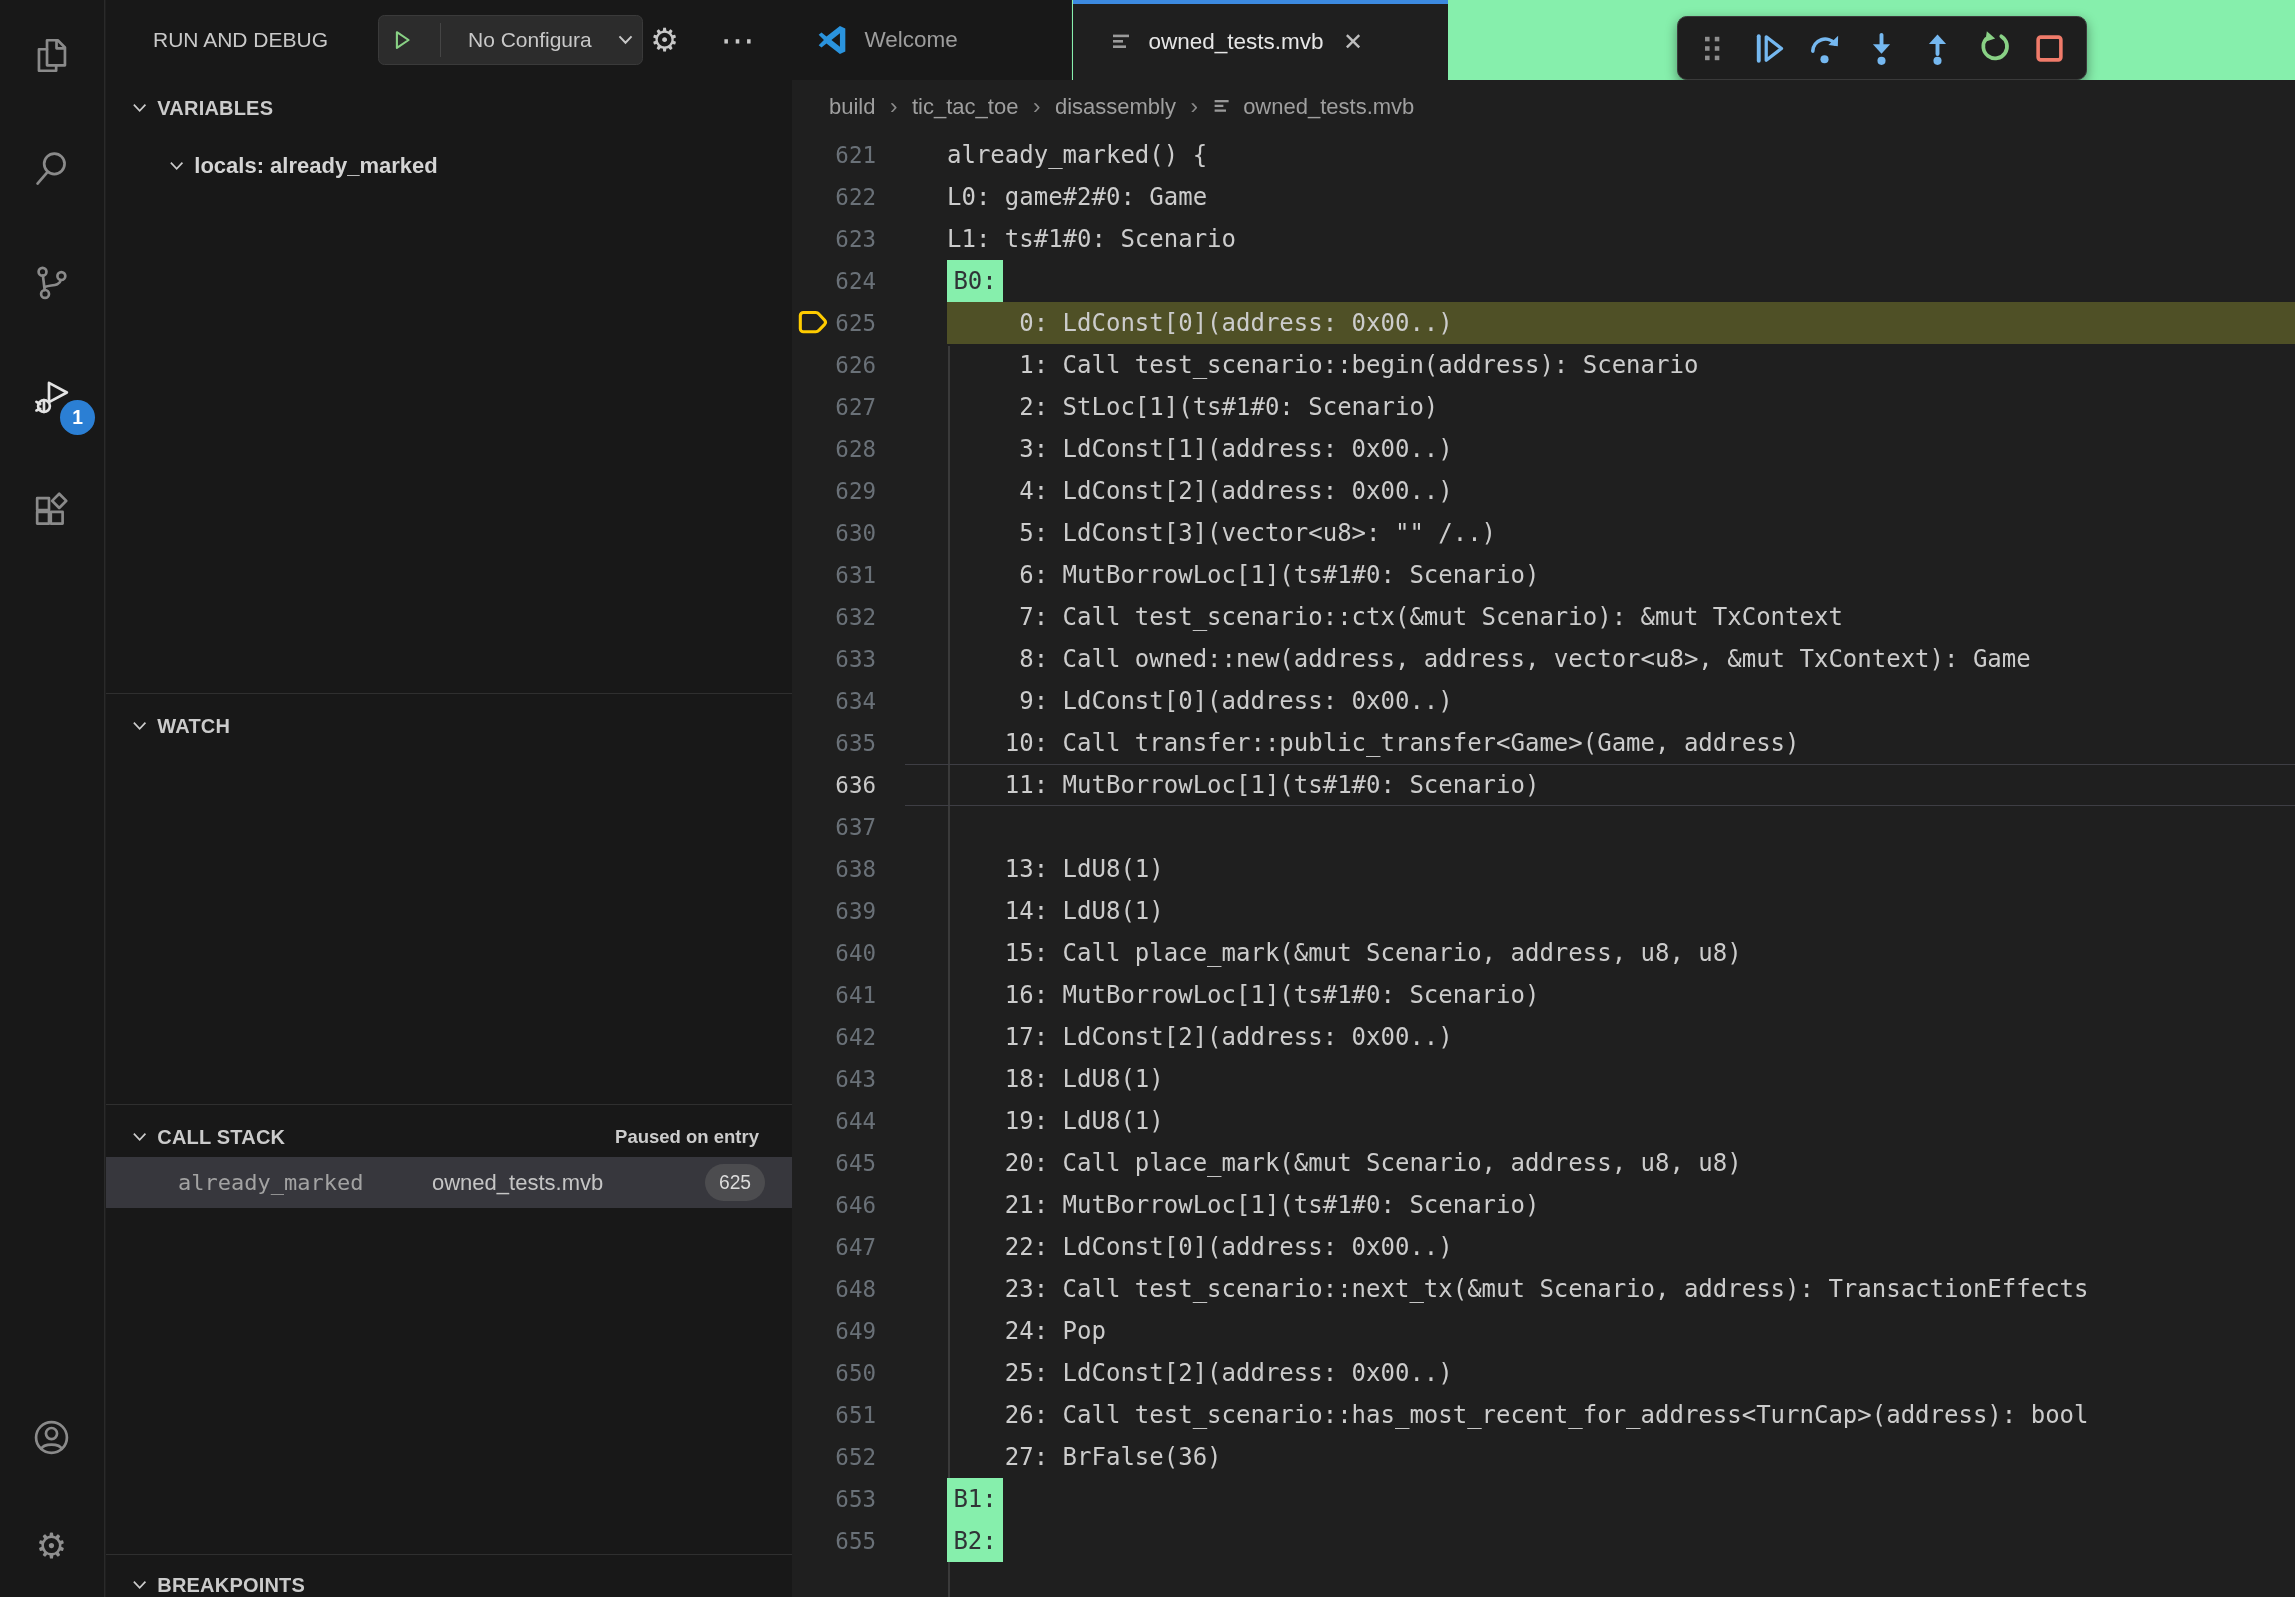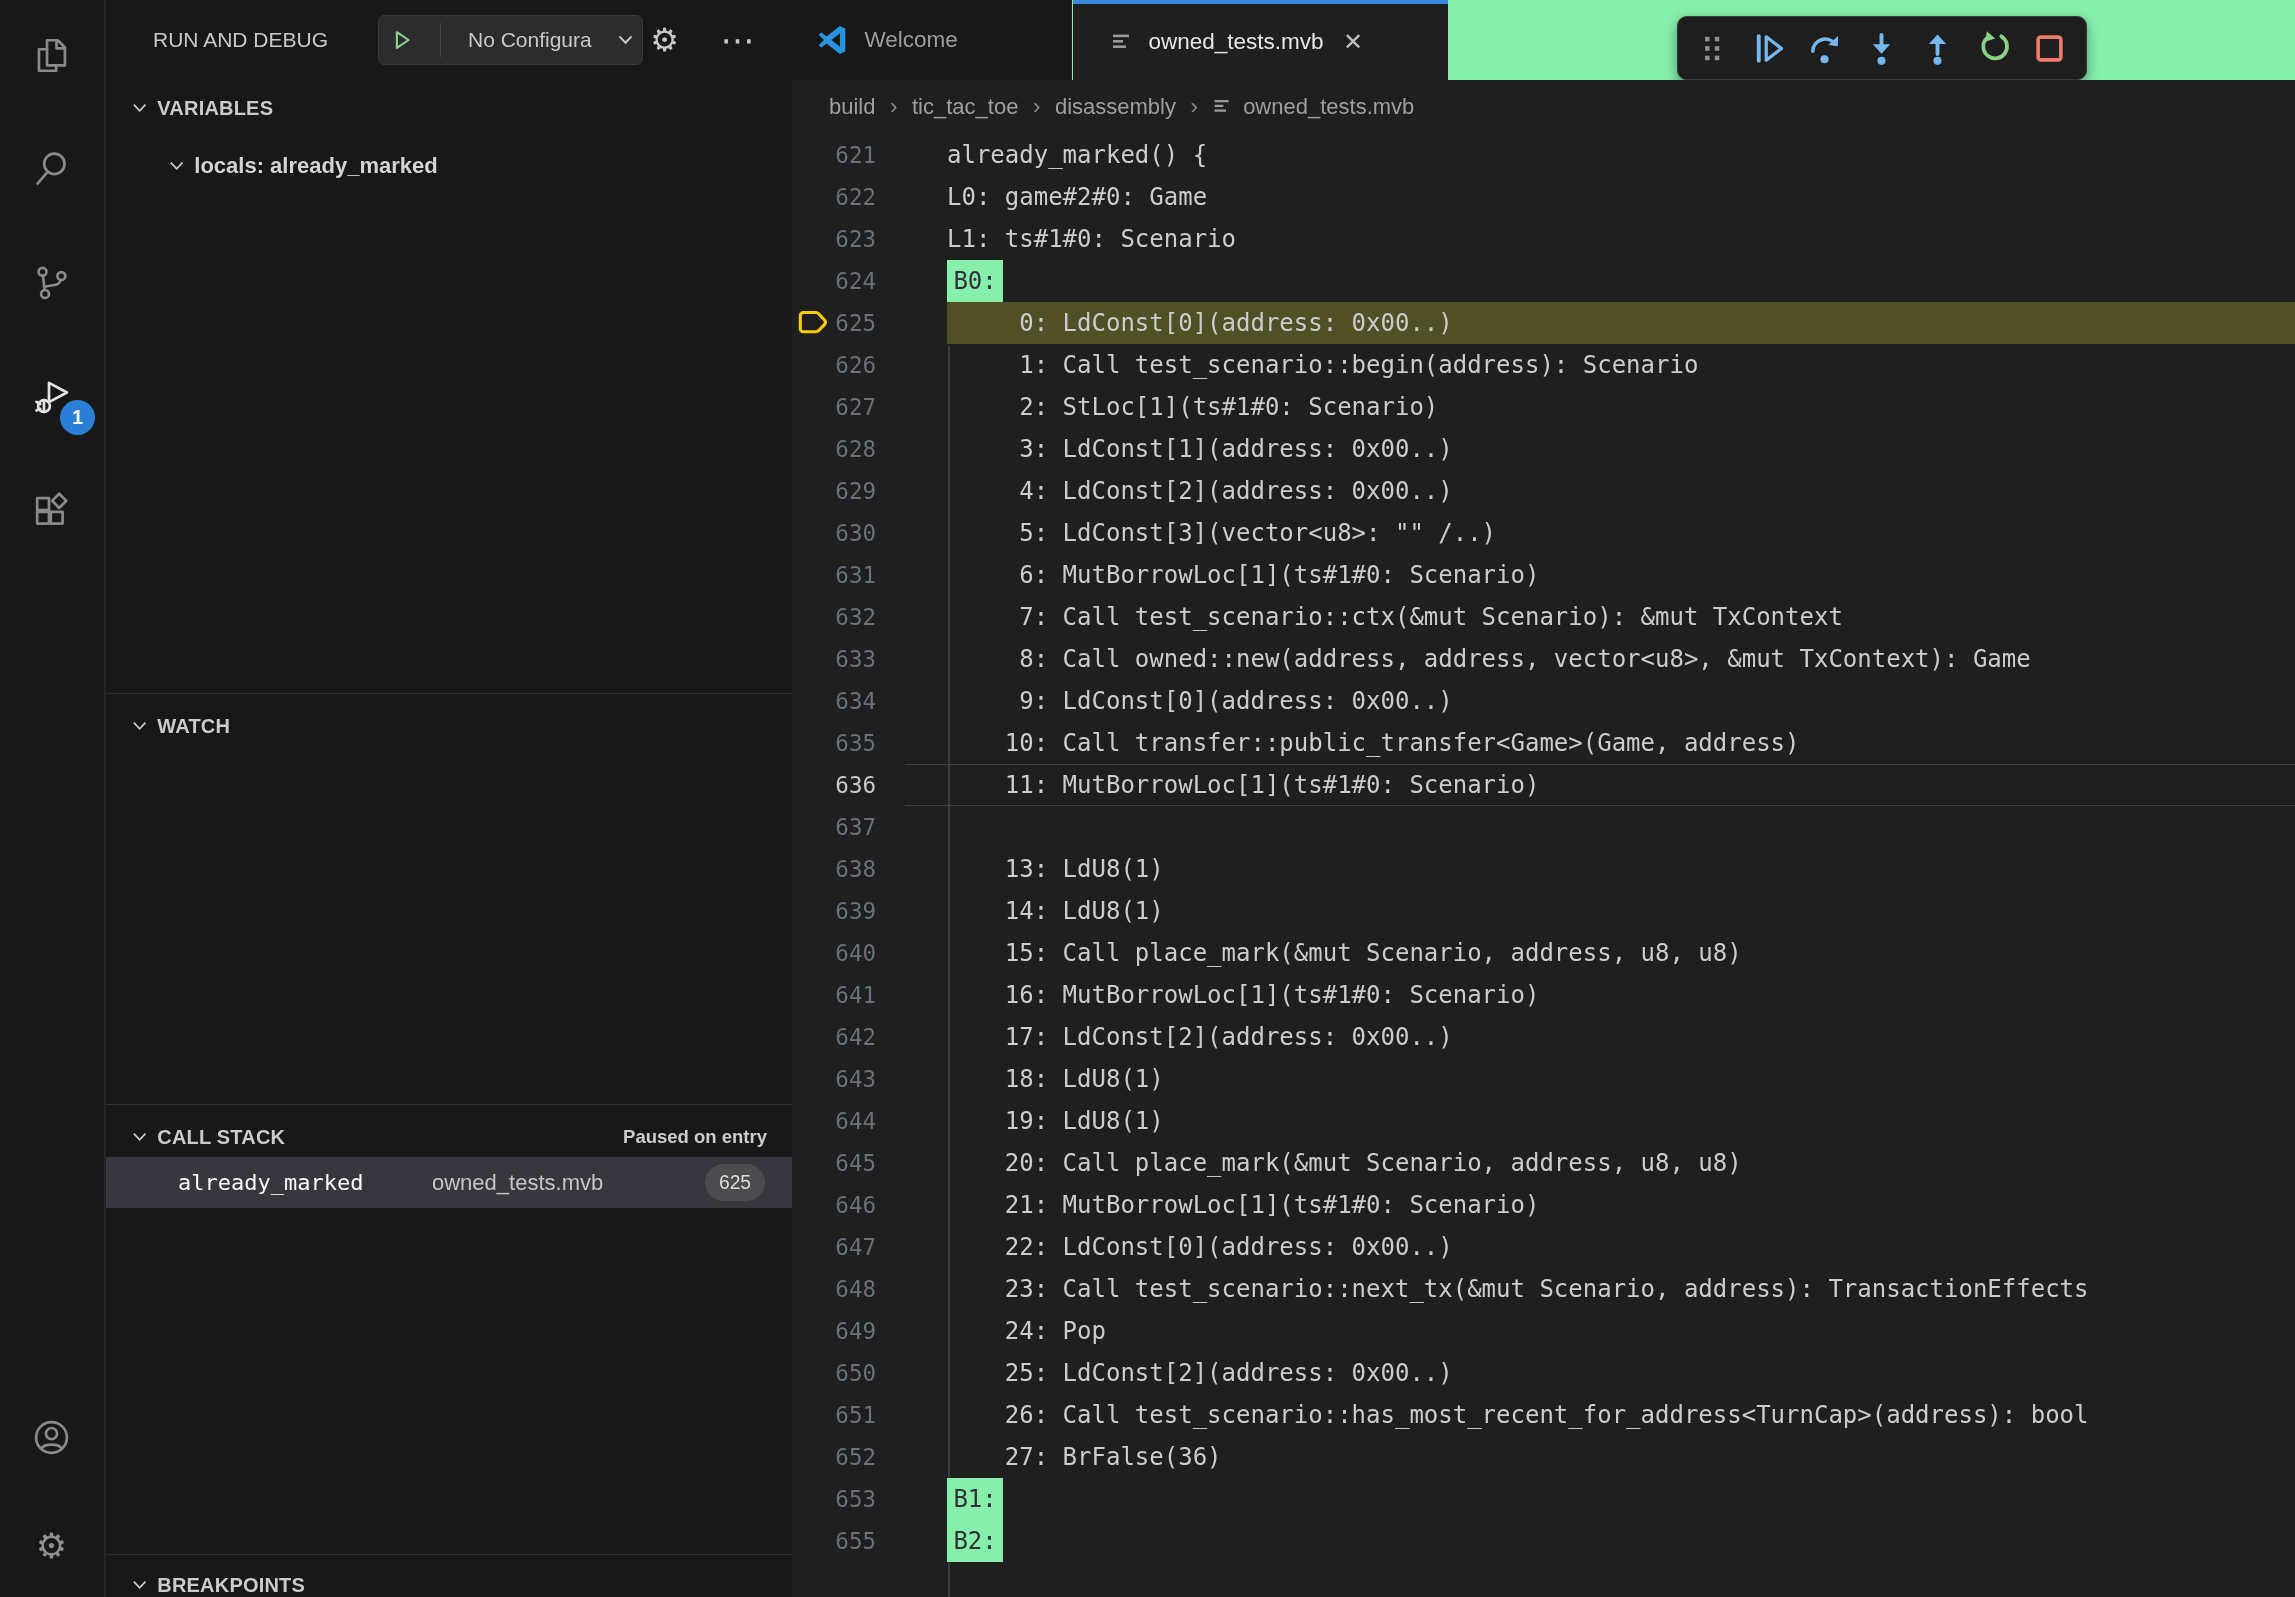--- a/index.html
+++ b/index.html
@@ -22,28 +22,28 @@
   .cfg-btn{position:absolute;left:272px;top:14.5px;width:265px;height:50px;background:#2c2c2c;border:0.8px solid #3a3a3a;border-radius:6.4px;
            display:flex;align-items:center;box-sizing:border-box;gap:16px;}
   .cfg-play{margin:0 9.7px 0 11.3px;}
   .cfg-sep{width:0.8px;height:34px;background:#454545;}
   .cfg-label{margin-left:11.3px;font-size:21px;color:#c8c8c8;white-space:nowrap;overflow:hidden;width:150px;}
   .cfg-chev{margin-left:0px;margin-right:6.4px;}
   .sb-gear{position:absolute;left:532px;top:0;width:53px;height:80px;display:flex;align-items:center;justify-content:center;font-size:32px;color:#c7c7c7;}
   .sb-dots{position:absolute;left:605px;top:0;width:53px;height:80px;display:flex;align-items:center;justify-content:center;font-size:34px;color:#c7c7c7;}
 
   .sec-div{position:absolute;left:0;right:0;height:0.8px;background:#2f2f2f;}
-  .sec-head{position:absolute;left:0;right:4px;height:42px;display:flex;align-items:center;color:#cbcbcb;font-weight:700;font-size:20px;letter-spacing:0.2px;}
+  .sec-head{position:absolute;left:0;right:12px;height:42px;display:flex;align-items:center;color:#cbcbcb;font-weight:700;font-size:20px;letter-spacing:0.2px;}
   .sec-head .chev{margin-left:24px;margin-right:8px;}
   .tree-row{position:absolute;left:0;right:0;height:42px;display:flex;align-items:center;color:#d4d4d4;font-weight:600;font-size:22px;padding-left:16px;}
   .tree-row .chev{margin-left:45px;margin-right:8px;}
   .cs-status{margin-left:auto;margin-right:21px;font-size:18.5px;font-weight:700;color:#cccccc;letter-spacing:0;}
   .cs-row{position:absolute;left:0;right:0;top:1157px;height:51px;background:#37373d;}
   .cs-name{position:absolute;left:72px;top:0;height:51px;display:flex;align-items:center;
-           font-family:"DejaVu Sans Mono",monospace;font-size:22px;color:#ffffff;}
+           font-family:"DejaVu Sans Mono",monospace;font-size:22px;color:#a3a3a3;}
   .cs-file{position:absolute;left:326px;top:0;height:51px;display:flex;align-items:center;font-size:22px;color:#c5c5c5;}
   .cs-badge{position:absolute;right:27px;top:7.2px;height:37px;min-width:60px;border-radius:18.5px;background:#4c4c4f;
             color:#dcdcdc;font-size:19.3px;display:flex;align-items:center;justify-content:center;box-sizing:border-box;padding:0 11.3px;}
 
   
   .editor{position:absolute;left:792px;top:0;right:0;height:100%;background:#1f1f1f;}
   .tabbar{position:absolute;top:0;left:0;right:0;height:80px;background:#86efac;}
   .tab{position:absolute;top:0;height:80px;display:flex;align-items:center;box-sizing:border-box;}
   .tab-welcome{left:0;width:280px;background:#181818;border-right:0.8px solid #232323;color:#9d9d9d;}
   .tab-welcome svg{width:34px;height:34px;margin-left:22.5px;}

